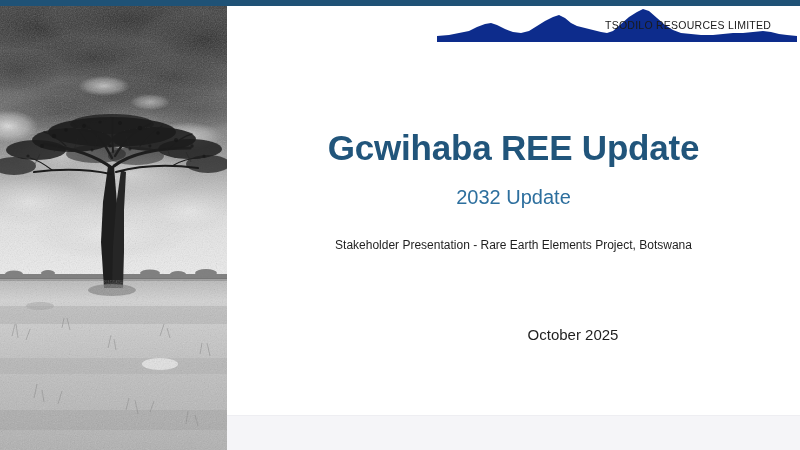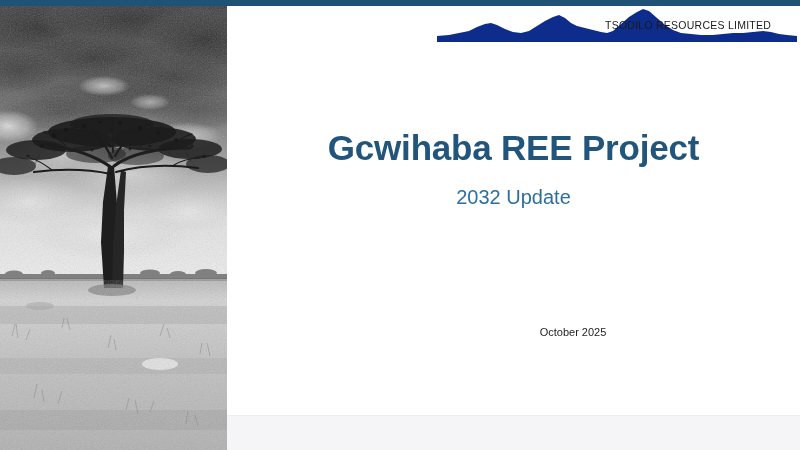--- a/index.html
+++ b/index.html
@@ -97,21 +97,21 @@
     text-align:center;
     font-size:12px;
     color:#1f1f1f;
   }
 
   .date {
     position:absolute;
     left:0; top:320px;
     width:573px;
     text-align:center;
-    font-size:11px;
+    font-size:15px;
     color:#1f1f1f;
     padding-left:119px;
   }
 
   
   .footer-band {
     position:absolute;
     left:227px; top:415px;
     width:573px; height:35px;
     background:#f5f5f8;
@@ -321,20 +321,21 @@
                  L 316 26 L 326 25 L 334 26 L 342 28 L 350 29 L 360 30
                  L 360 36 L 0 36 Z" fill="#0d2c8c"></path>
 
         <rect x="0" y="30" width="360" height="4.2" fill="#0d2c8c"></rect>
       </svg>
     </div>
     <div class="logo-text">TSODILO RESOURCES LIMITED</div>
   </div>
 
   <div class="content">
-    <div class="title">Gcwihaba REE Project</div>
+    <div class="title">Gcwihaba REE Update</div>
     <div class="subtitle">2032 Update</div>
+    <div class="tagline">Stakeholder Presentation - Rare Earth Elements Project, Botswana</div>
     <div class="date">October 2025</div>
   </div>
 
   <div class="footer-band"></div>
 
 </div>
 
 </body></html>

